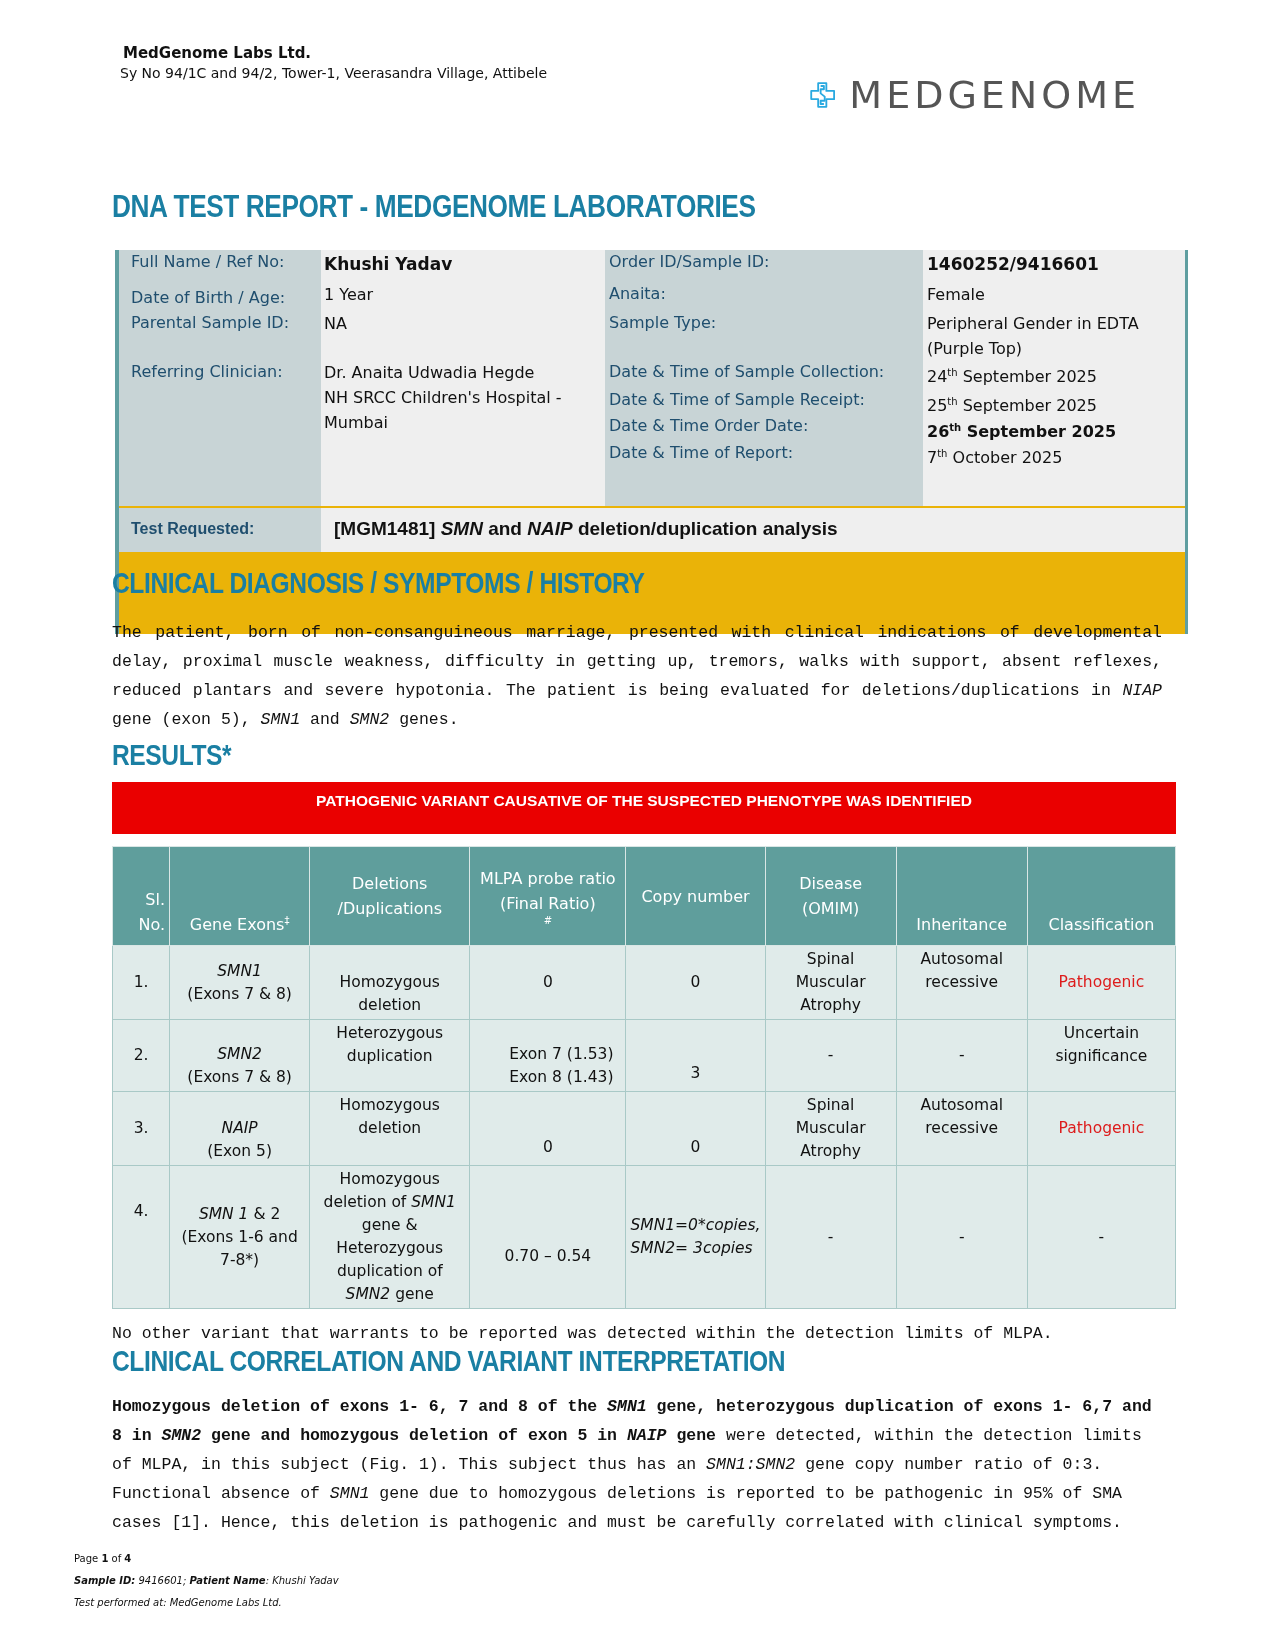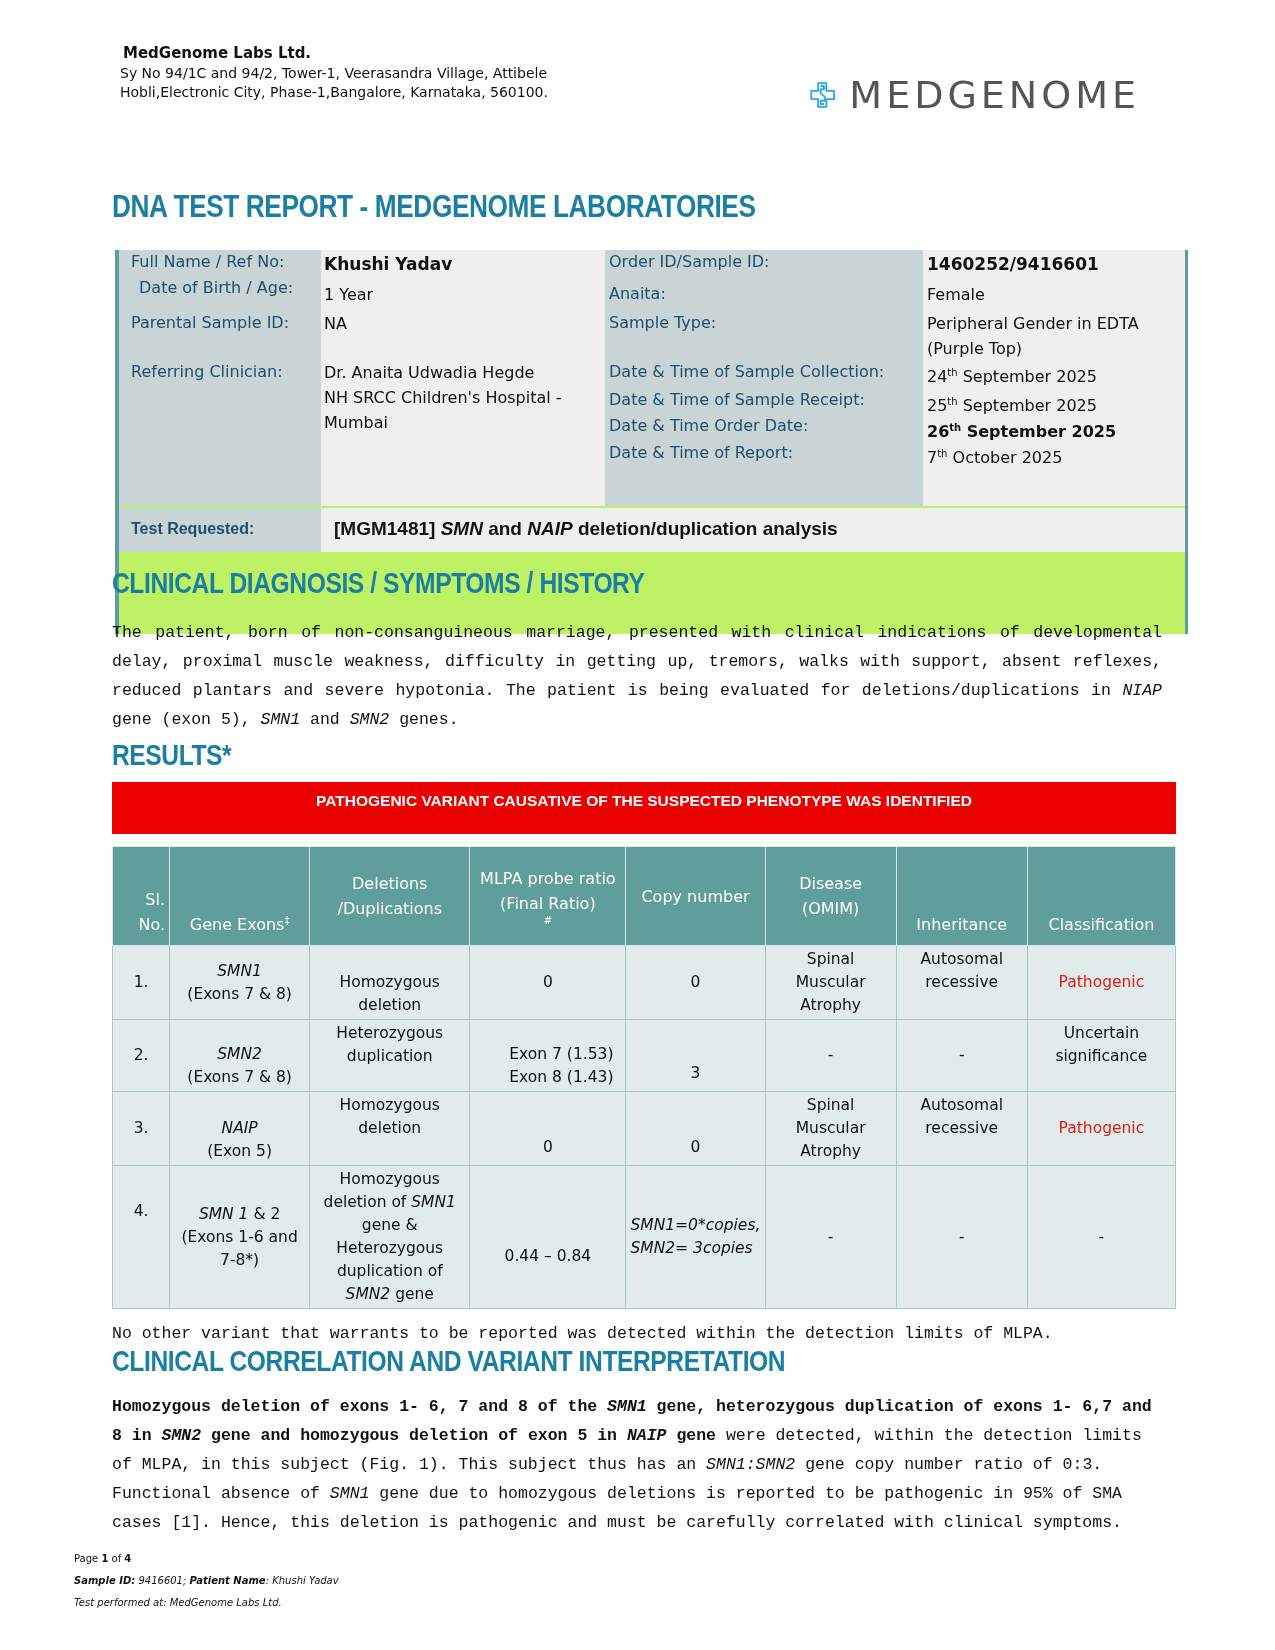--- a/index.html
+++ b/index.html
@@ -4,21 +4,21 @@
 <style>
   html,body{margin:0;padding:0;background:#fff;}
   body{width:1275px;height:1650px;position:relative;font-family:"DejaVu Sans",sans-serif;color:#111;overflow:hidden;}
   .abs{position:absolute;}
   .company{left:123px;top:44px;font-size:15px;font-weight:bold;}
   .addr{left:120px;top:64px;font-size:14px;line-height:19px;width:470px;}
   .logo{left:810px;top:60px;width:330px;height:70px;display:flex;align-items:center;}
   .logo-text{font-family:"DejaVu Sans",sans-serif;font-size:38px;letter-spacing:4px;color:#555;margin-left:14px;font-weight:normal;}
   .h1{font-family:"Liberation Sans",sans-serif;font-stretch:condensed;color:#1a7fa3;font-weight:bold;letter-spacing:-0.5px;transform-origin:left top;}
   .title{left:112px;top:188px;font-size:32px;transform:scaleX(0.82);}
-  .info{left:115px;top:250px;width:1066px;height:384px;border-left:4px solid #5f9ea0;border-right:3px solid #5f9ea0;background:#bef264;}
+  .info{left:115px;top:250px;width:1066px;height:384px;border-left:4px solid #5f9ea0;border-right:3px solid #5f9ea0;background:#eab308;}
   .info .col-l1{position:absolute;left:0;top:0;width:202px;height:256px;background:#c8d4d6;}
   .info .col-l2{position:absolute;left:202px;top:0;width:284px;height:256px;background:#efefef;}
   .info .col-r1{position:absolute;left:486px;top:0;width:318px;height:256px;background:#c8d4d6;}
   .info .col-r2{position:absolute;left:804px;top:0;width:262px;height:256px;background:#efefef;}
   .info .test-row{position:absolute;left:0;top:258px;width:1066px;height:44px;background:#efefef;}
   .info .test-row .lab{position:absolute;left:0;top:0;width:202px;height:44px;background:#c8d4d6;}
   .lbl{position:absolute;color:#1f4e6e;font-size:16px;font-family:"DejaVu Sans",sans-serif;}
   .val{position:absolute;color:#111;font-size:16px;font-family:"DejaVu Sans",sans-serif;line-height:25px;}
   sup{font-size:10px;}
   .test-label{position:absolute;left:12px;top:12px;font-size:16px;font-weight:bold;color:#1f4e6e;font-family:"Liberation Sans",sans-serif;}
@@ -33,21 +33,20 @@
   i{font-style:italic;}
   .small-hash{display:block;font-size:10px;line-height:10px;}
   .footer{left:74px;top:1548px;font-size:10px;line-height:22px;}
 </style>
 </head>
 <body>
 
 <div class="abs company">MedGenome Labs Ltd.</div>
 <div class="abs addr">
   <div>Sy No 94/1C and 94/2, Tower-1, Veerasandra Village, Attibele</div>
-  <div>Hobli,Electronic City, Phase-1,Bangalore, Karnataka, 560100.</div>
 </div>
 <div class="abs logo">
   <svg width="62" height="64" viewBox="0 0 62 64">
     <g fill="none" stroke="#29a9e0" stroke-width="4.5" stroke-linejoin="round">
       <path d="M20 3 H40 V22 H59 V42 H40 V61 H20 V42 H3 V22 H20 Z"></path>
       <path d="M26 10 H34 V18 H26 V28 L36 36 V46 H26 V54 H34"></path>
     </g>
   </svg>
   <span class="logo-text">MEDGENOME</span>
 </div>
@@ -55,21 +54,21 @@
 <div class="abs h1 title">DNA TEST REPORT - MEDGENOME LABORATORIES</div>
 
 <div class="abs info">
   <div class="col-l1"></div>
     <div class="col-l2"></div>
     <div class="col-r1"></div>
     <div class="col-r2"></div>
 
   <div class="lbl" style="left:12px;top:2px;">Full Name / Ref No:</div>
   <div class="val" style="left:205px;top:2px;font-weight:bold;font-size:17px;">Khushi Yadav</div>
-  <div class="lbl" style="left:12px;top:28px;margin-left:8px;">Date of Birth / Age:</div>
+  <div class="lbl" style="left:12px;top:38px;">Date of Birth / Age:</div>
   <div class="val" style="left:205px;top:32px;">1 Year</div>
   <div class="lbl" style="left:12px;top:63px;">Parental Sample ID:</div>
   <div class="val" style="left:205px;top:61px;">NA</div>
   <div class="lbl" style="left:12px;top:112px;">Referring Clinician:</div>
   <div class="val" style="left:205px;top:110px;">
     <div>Dr. Anaita Udwadia Hegde</div>
     <div>NH SRCC Children's Hospital -</div>
     <div>Mumbai</div>
   </div>
 
@@ -153,21 +152,21 @@
     <td style="vertical-align:bottom;padding-bottom:6px;">0</td>
     <td style="vertical-align:bottom;padding-bottom:6px;">0</td>
     <td style="vertical-align:top;">Spinal Muscular Atrophy</td>
     <td style="vertical-align:top;">Autosomal recessive</td>
     <td class="red">Pathogenic</td>
   </tr>
   <tr style="height:132px;">
     <td style="vertical-align:top;padding-top:34px;">4.</td>
     <td><i>SMN 1</i><span> &amp; 2</span><br><span>(Exons 1-6 and 7-8*)</span></td>
     <td><span>Homozygous deletion of </span><i>SMN1</i><span> gene &amp; Heterozygous duplication of </span><i>SMN2</i><span> gene</span></td>
-    <td style="padding-top:40px;">0.44 – 0.84</td>
+    <td style="padding-top:40px;">0.70 – 0.54</td>
     <td style="text-align:left;"><i>SMN1=0*copies,</i><br><i>SMN2= 3copies</i></td>
     <td>-</td>
     <td>-</td>
     <td>-</td>
   </tr>
 </tbody>
   </table>
 
 <div class="abs para" style="top:1322px;line-height:24px;">No other variant that warrants to be reported was detected within the detection limits of MLPA.</div>
 

